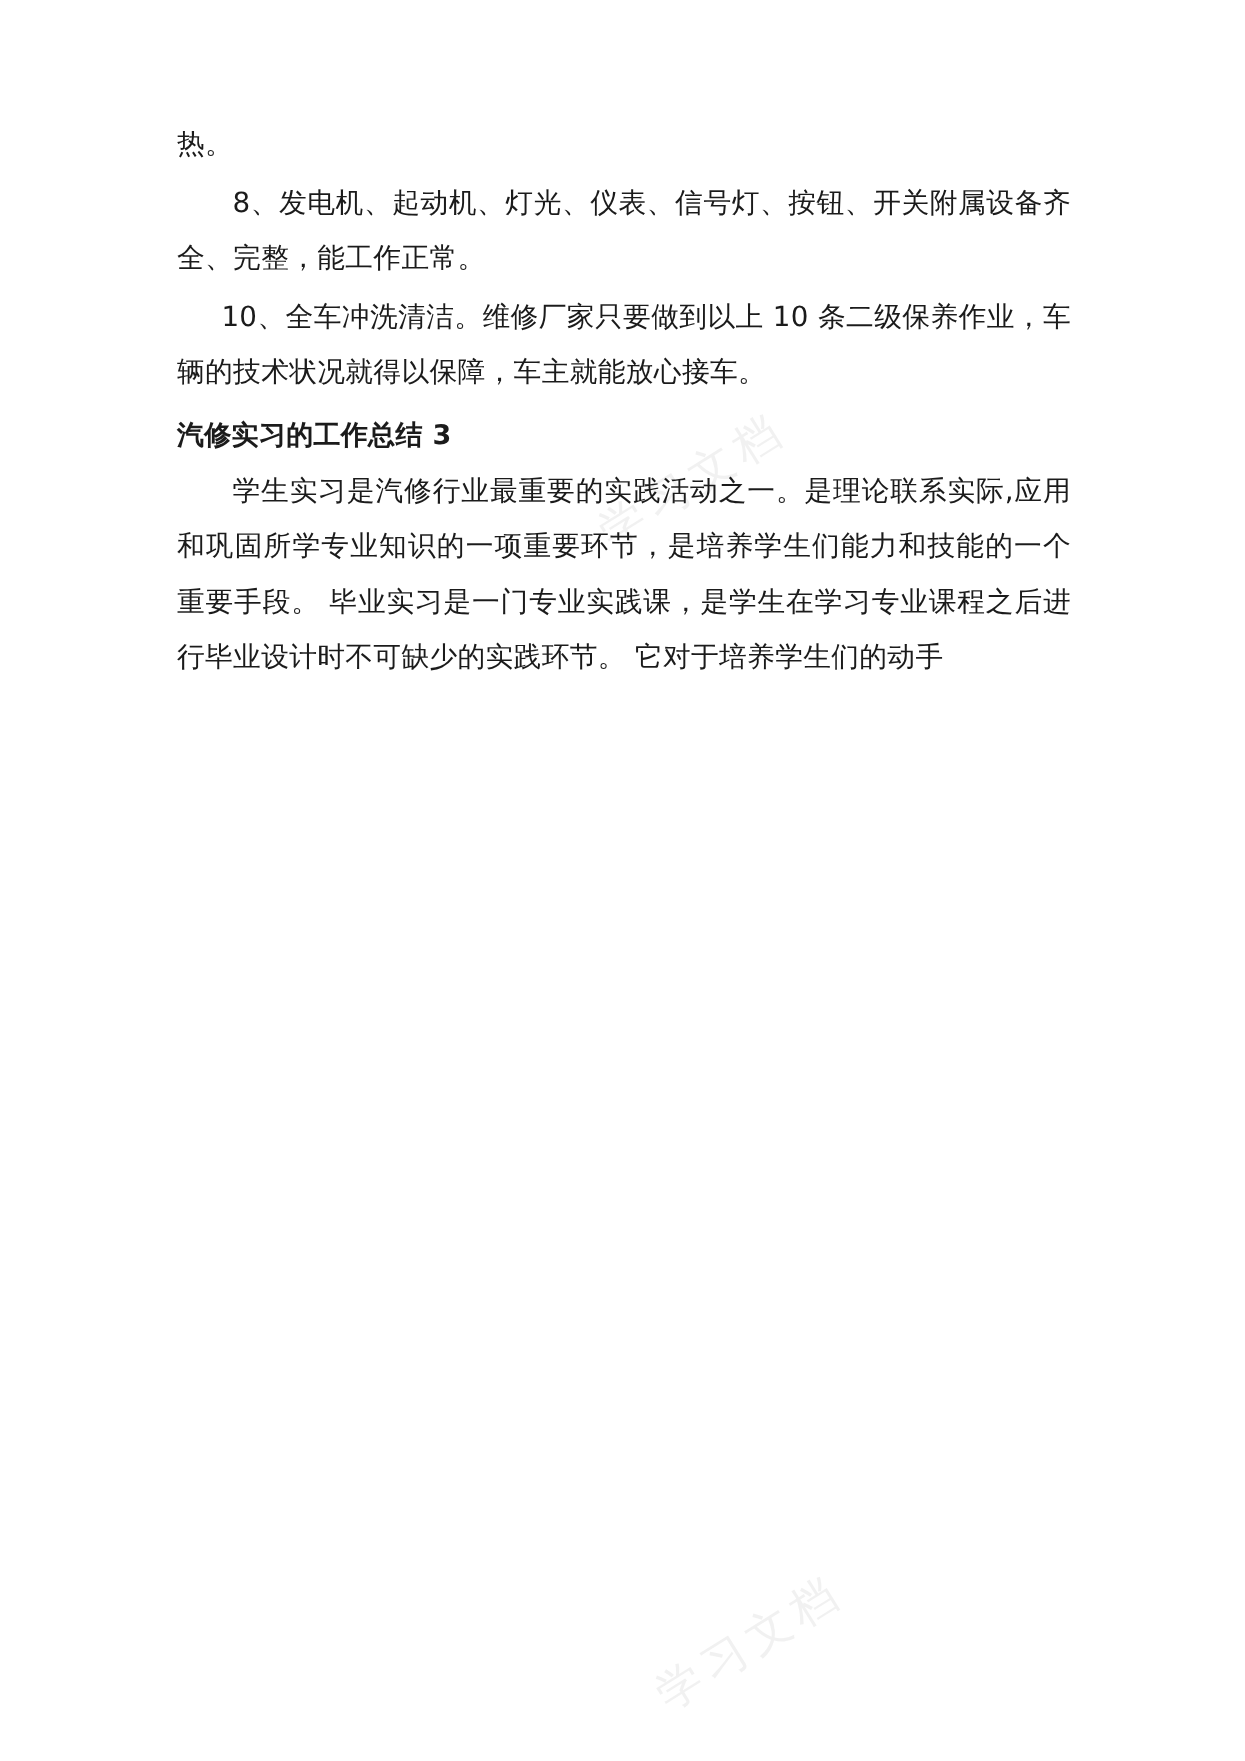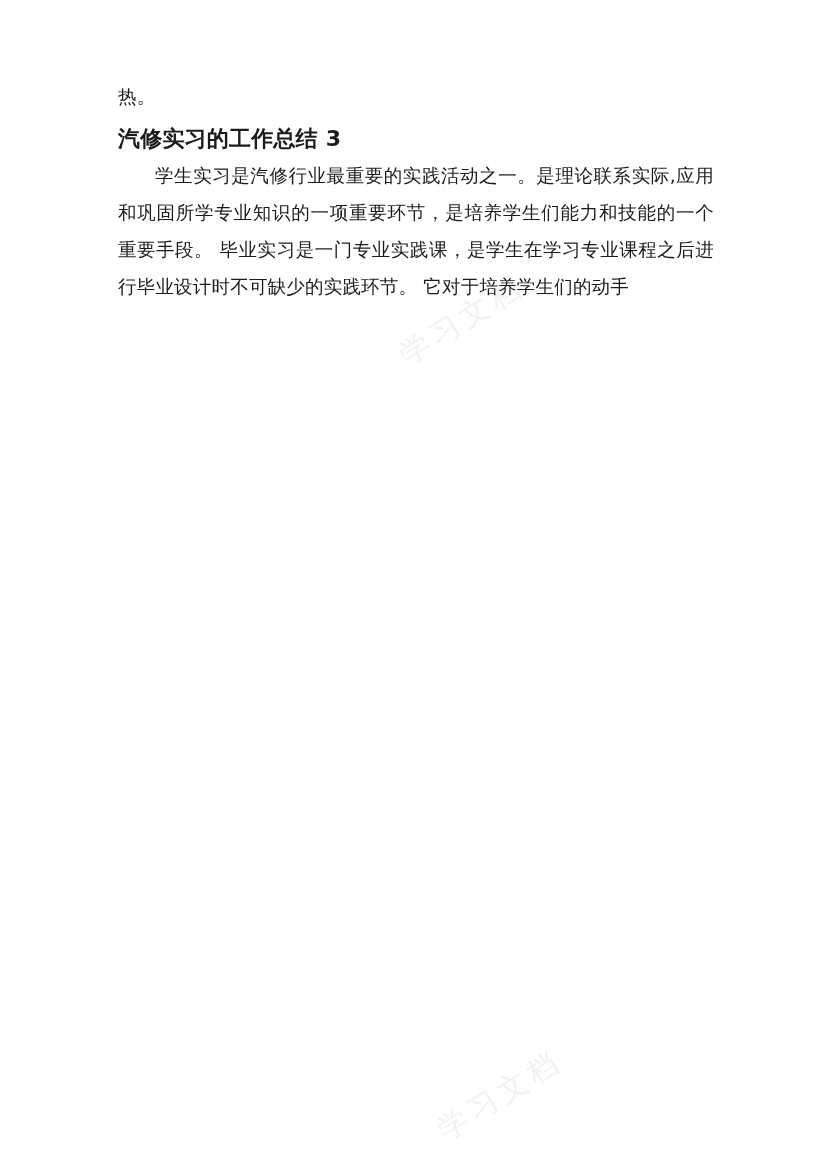--- a/index.html
+++ b/index.html
@@ -36,21 +36,21 @@
     word-break: break-all;
   }
   p.indent {
     text-indent: 2em;
   }
   p.indent-small {
     text-indent: 1.6em;
   }
   h2.heading {
     margin: 6px 0 0 0;
-    font-size: 22px;
+    font-size: 18px;
     line-height: 36px;
     font-weight: bold;
     letter-spacing: 0.2px;
   }
   .watermark {
     position: absolute;
     color: rgba(120, 120, 120, 0.10);
     font-size: 30px;
     letter-spacing: 5px;
     white-space: nowrap;
@@ -66,17 +66,19 @@
 </head>
 <body>
 
 <div class="page">
 
   <div class="watermark wm-1">学习文档</div>
   <div class="watermark wm-2">学习文档</div>
 
   <div class="content">
     <p class="para">热。</p>
+    <p class="para indent">8、发电机、起动机、灯光、仪表、信号灯、按钮、开关附属设备齐全、完整，能工作正常。</p>
+    <p class="para indent-small">10、全车冲洗清洁。维修厂家只要做到以上 10 条二级保养作业，车辆的技术状况就得以保障，车主就能放心接车。</p>
     <h2 class="heading">汽修实习的工作总结 3</h2>
     <p class="para indent">学生实习是汽修行业最重要的实践活动之一。是理论联系实际,应用和巩固所学专业知识的一项重要环节，是培养学生们能力和技能的一个重要手段。 毕业实习是一门专业实践课，是学生在学习专业课程之后进行毕业设计时不可缺少的实践环节。 它对于培养学生们的动手</p>
   </div>
 
 </div>
 
 </body></html>

